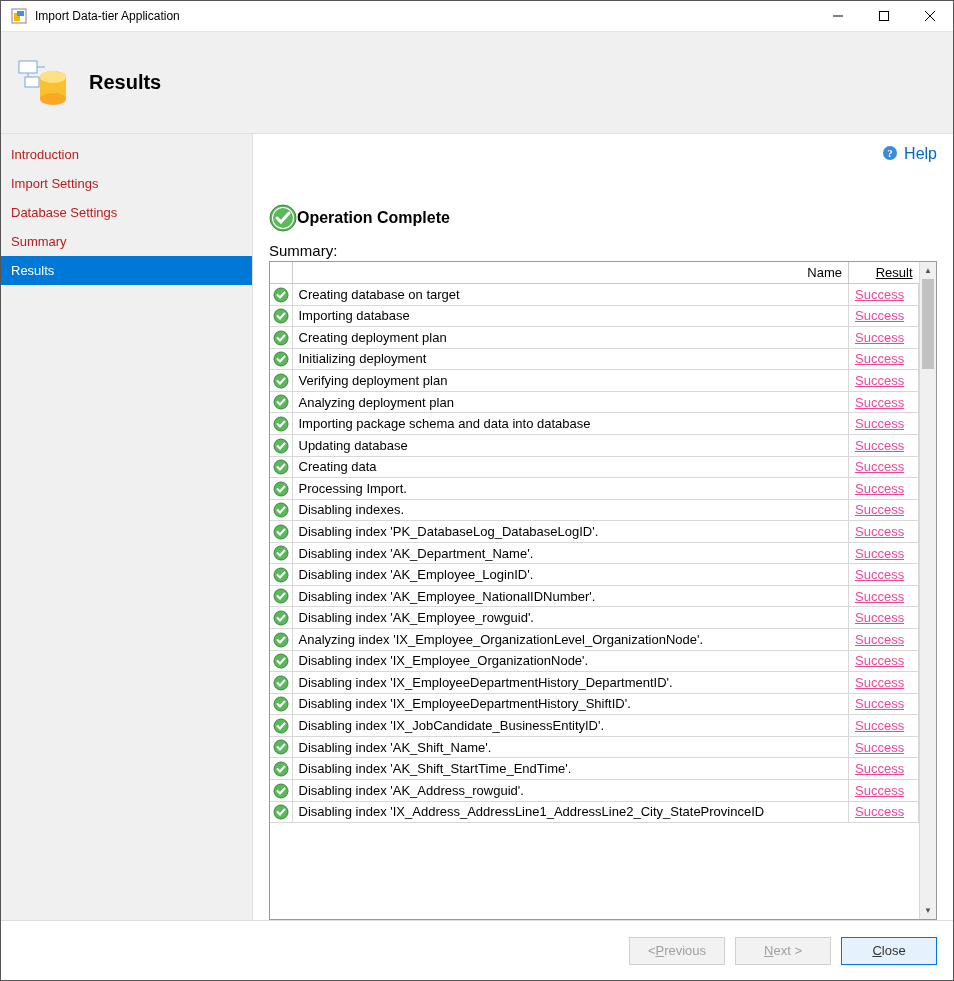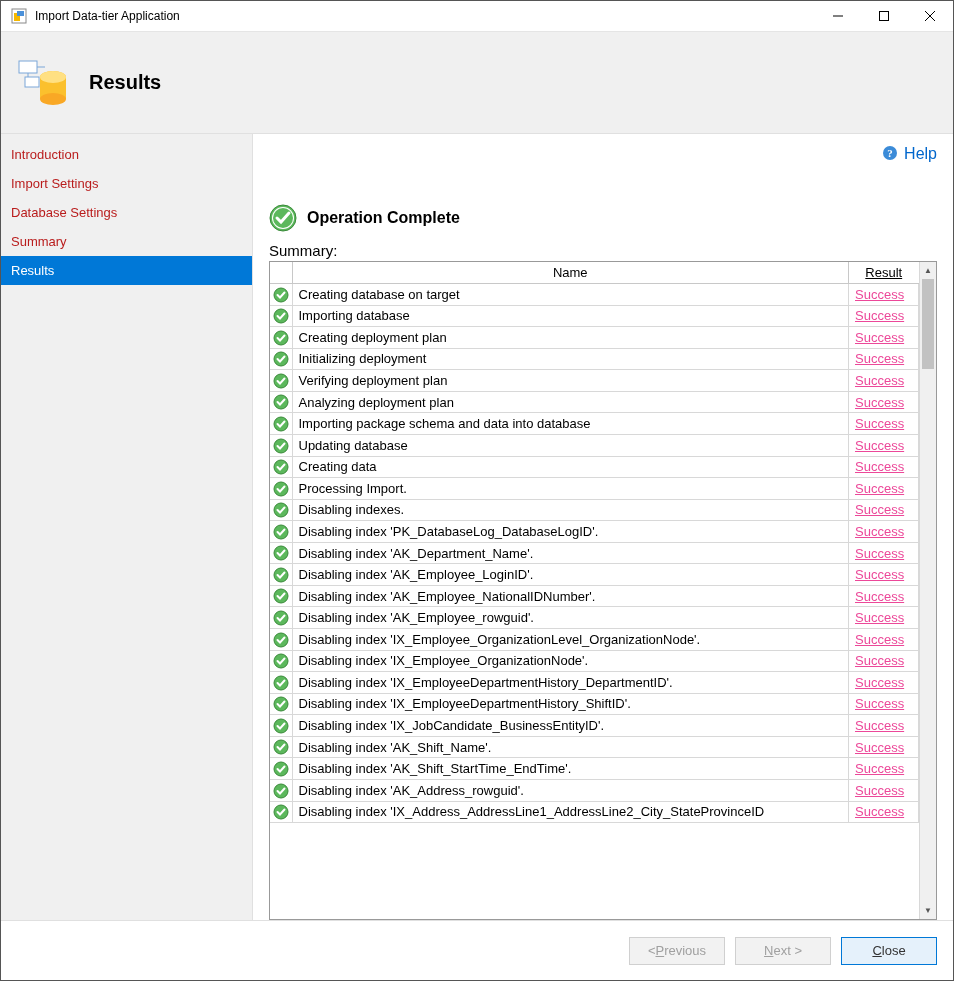--- a/index.html
+++ b/index.html
@@ -81,21 +81,20 @@
     display: flex;
     justify-content: flex-end;
     align-items: center;
     gap: 6px;
     height: 24px;
   }
   .help-link { color: #0066cc; font-size: 16px; }
   .status-row {
     display: flex;
     align-items: center;
-    gap: 10px;
     margin-top: 38px;
   }
   .status-text { font-size: 16px; font-weight: 700; color: #000; }
   .summary-label { font-size: 15px; margin-top: 10px; margin-bottom: 2px; }
   .grid-wrap {
     flex: 1;
     border: 1px solid #999;
     display: flex;
     overflow: hidden;
   }
@@ -105,21 +104,21 @@
   }
   table {
     width: 100%;
     border-collapse: collapse;
     table-layout: fixed;
   }
   thead th {
     background: #fff;
     border: 1px solid #c8c8c8;
     border-top: none;
-    text-align: center;
+    text-align: right;
     font-weight: 400;
     font-size: 13px;
     padding: 3px 6px;
     position: sticky;
     top: 0;
   }
   thead th:first-child { border-left: none; width: 22px; padding:0; }
   thead th:last-child { border-right: none; width: 70px; text-decoration: underline; }
   tbody td {
     border: 1px solid #d8d8d8;
@@ -412,21 +411,21 @@
                       <path d="M4.5 8 L7 10.5 L11.5 5.5" stroke="#fff" stroke-width="2" fill="none" stroke-linecap="round"></path>
                     </svg></span></td>
                 <td>Disabling index 'AK_Employee_rowguid'.</td>
                 <td class="result-cell"><a href="#">Success</a></td>
               </tr>
               <tr>
                 <td class="icon-cell"><span class="check-circle"><svg viewBox="0 0 16 16">
                       <circle cx="8" cy="8" r="7" fill="#5cb85c" stroke="#3a8a3a"></circle>
                       <path d="M4.5 8 L7 10.5 L11.5 5.5" stroke="#fff" stroke-width="2" fill="none" stroke-linecap="round"></path>
                     </svg></span></td>
-                <td>Disabling index 'IX_Employee_OrganizationLevel_OrganizationNode'.</td>
+                <td>Analyzing index 'IX_Employee_OrganizationLevel_OrganizationNode'.</td>
                 <td class="result-cell"><a href="#">Success</a></td>
               </tr>
               <tr>
                 <td class="icon-cell"><span class="check-circle"><svg viewBox="0 0 16 16">
                       <circle cx="8" cy="8" r="7" fill="#5cb85c" stroke="#3a8a3a"></circle>
                       <path d="M4.5 8 L7 10.5 L11.5 5.5" stroke="#fff" stroke-width="2" fill="none" stroke-linecap="round"></path>
                     </svg></span></td>
                 <td>Disabling index 'IX_Employee_OrganizationNode'.</td>
                 <td class="result-cell"><a href="#">Success</a></td>
               </tr>

